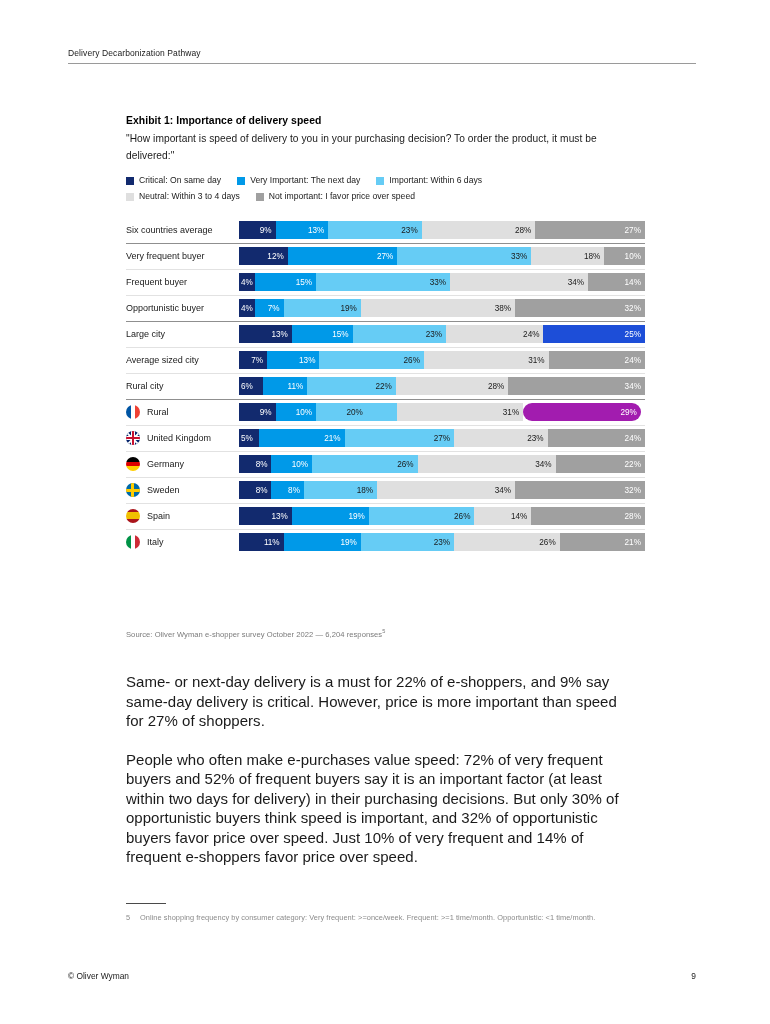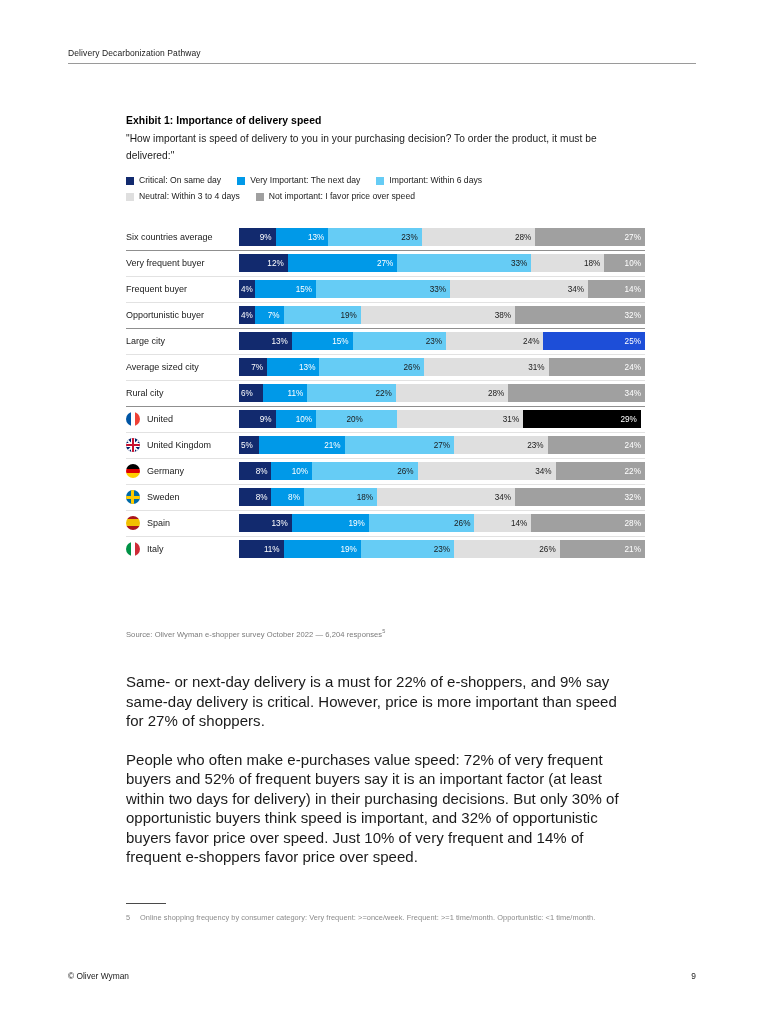--- a/index.html
+++ b/index.html
@@ -24,21 +24,21 @@
   .ex-sub{font-size:10.2px;color:#1a1a1a;line-height:16.5px;margin-top:3px;letter-spacing:.05px;}
 
   
   .legend{margin-top:10px;}
   .legend-row{display:flex;align-items:center;line-height:13px;margin-bottom:3px;}
   .legend-item{display:flex;align-items:center;margin-right:16px;}
   .sw{width:8px;height:8px;display:inline-block;margin-right:5px;flex:0 0 auto;}
   .legend-label{font-size:8.6px;color:#1a1a1a;white-space:nowrap;text-align:center;}
 
   
-  .chart{margin-top:21px;width:519px;}
+  .chart{margin-top:14px;width:519px;}
   .crow{position:relative;height:26px;display:flex;align-items:center;}
   .crow .sep{position:absolute;left:0;right:0;top:0;height:1px;}
   .sep-light{background:#e2e2e2;}
   .sep-dark{background:#8f8f8f;}
   .rlabel{width:113px;flex:0 0 auto;display:flex;align-items:center;font-size:9px;color:#1a1a1a;white-space:nowrap;}
   .flag{width:14px;height:14px;border-radius:50%;overflow:hidden;margin-right:7px;flex:0 0 auto;display:inline-block;position:relative;}
   .rlabel-txt{line-height:12px;}
   .bars{flex:1 1 auto;height:18px;display:flex;}
   .seg{height:18px;display:flex;align-items:center;justify-content:flex-end;box-sizing:border-box;padding-right:4px;font-size:8.2px;overflow:hidden;}
   .seg.small{justify-content:flex-start;padding-right:0;padding-left:2px;}
@@ -262,36 +262,36 @@
             </div>
             <div class="seg" style="width: 34%; background: rgb(160, 160, 160); color: rgb(255, 255, 255);">
               <span>34%</span>
             </div>
           </div>
         </div>
         <div class="crow">
           <div class="sep sep-dark"></div>
           <div class="rlabel">
             <span class="flag" style="background: linear-gradient(90deg, rgb(0, 85, 164) 0px, rgb(0, 85, 164) 33.3%, rgb(255, 255, 255) 33.3%, rgb(255, 255, 255) 66.6%, rgb(239, 65, 53) 66.6%, rgb(239, 65, 53) 100%);"></span>
-            <span class="rlabel-txt">United</span>
+            <span class="rlabel-txt">Rural</span>
           </div>
           <div class="bars">
             <div class="seg" style="width: 9%; background: rgb(18, 42, 110); color: rgb(255, 255, 255);">
               <span>9%</span>
             </div>
             <div class="seg" style="width: 10%; background: rgb(0, 153, 232); color: rgb(255, 255, 255);">
               <span>10%</span>
             </div>
             <div class="seg" style="width: 20%; background: rgb(102, 204, 245); color: rgb(26, 26, 26); justify-content: center;">
               <span>20%</span>
             </div>
             <div class="seg" style="width: 31%; background: rgb(223, 223, 223); color: rgb(26, 26, 26);">
               <span>31%</span>
             </div>
-            <div class="seg" style="width: 29%; background: #000000; color: rgb(255, 255, 255);">
+            <div class="seg" style="width: 29%; background: #a21caf; color: rgb(255, 255, 255); border-radius: 9px;">
               <span>29%</span>
             </div>
           </div>
         </div>
         <div class="crow">
           <div class="sep sep-light"></div>
           <div class="rlabel">
             <span class="flag" style="background: rgb(1, 33, 105);">
               <span style="position: absolute; left: 50%; top: -2px; width: 2px; height: 140%; background: rgb(255, 255, 255); transform: translateX(-50%) rotate(45deg); transform-origin: center center;"></span>
               <span style="position: absolute; left: 50%; top: -2px; width: 2px; height: 140%; background: rgb(255, 255, 255); transform: translateX(-50%) rotate(-45deg); transform-origin: center center;"></span>

